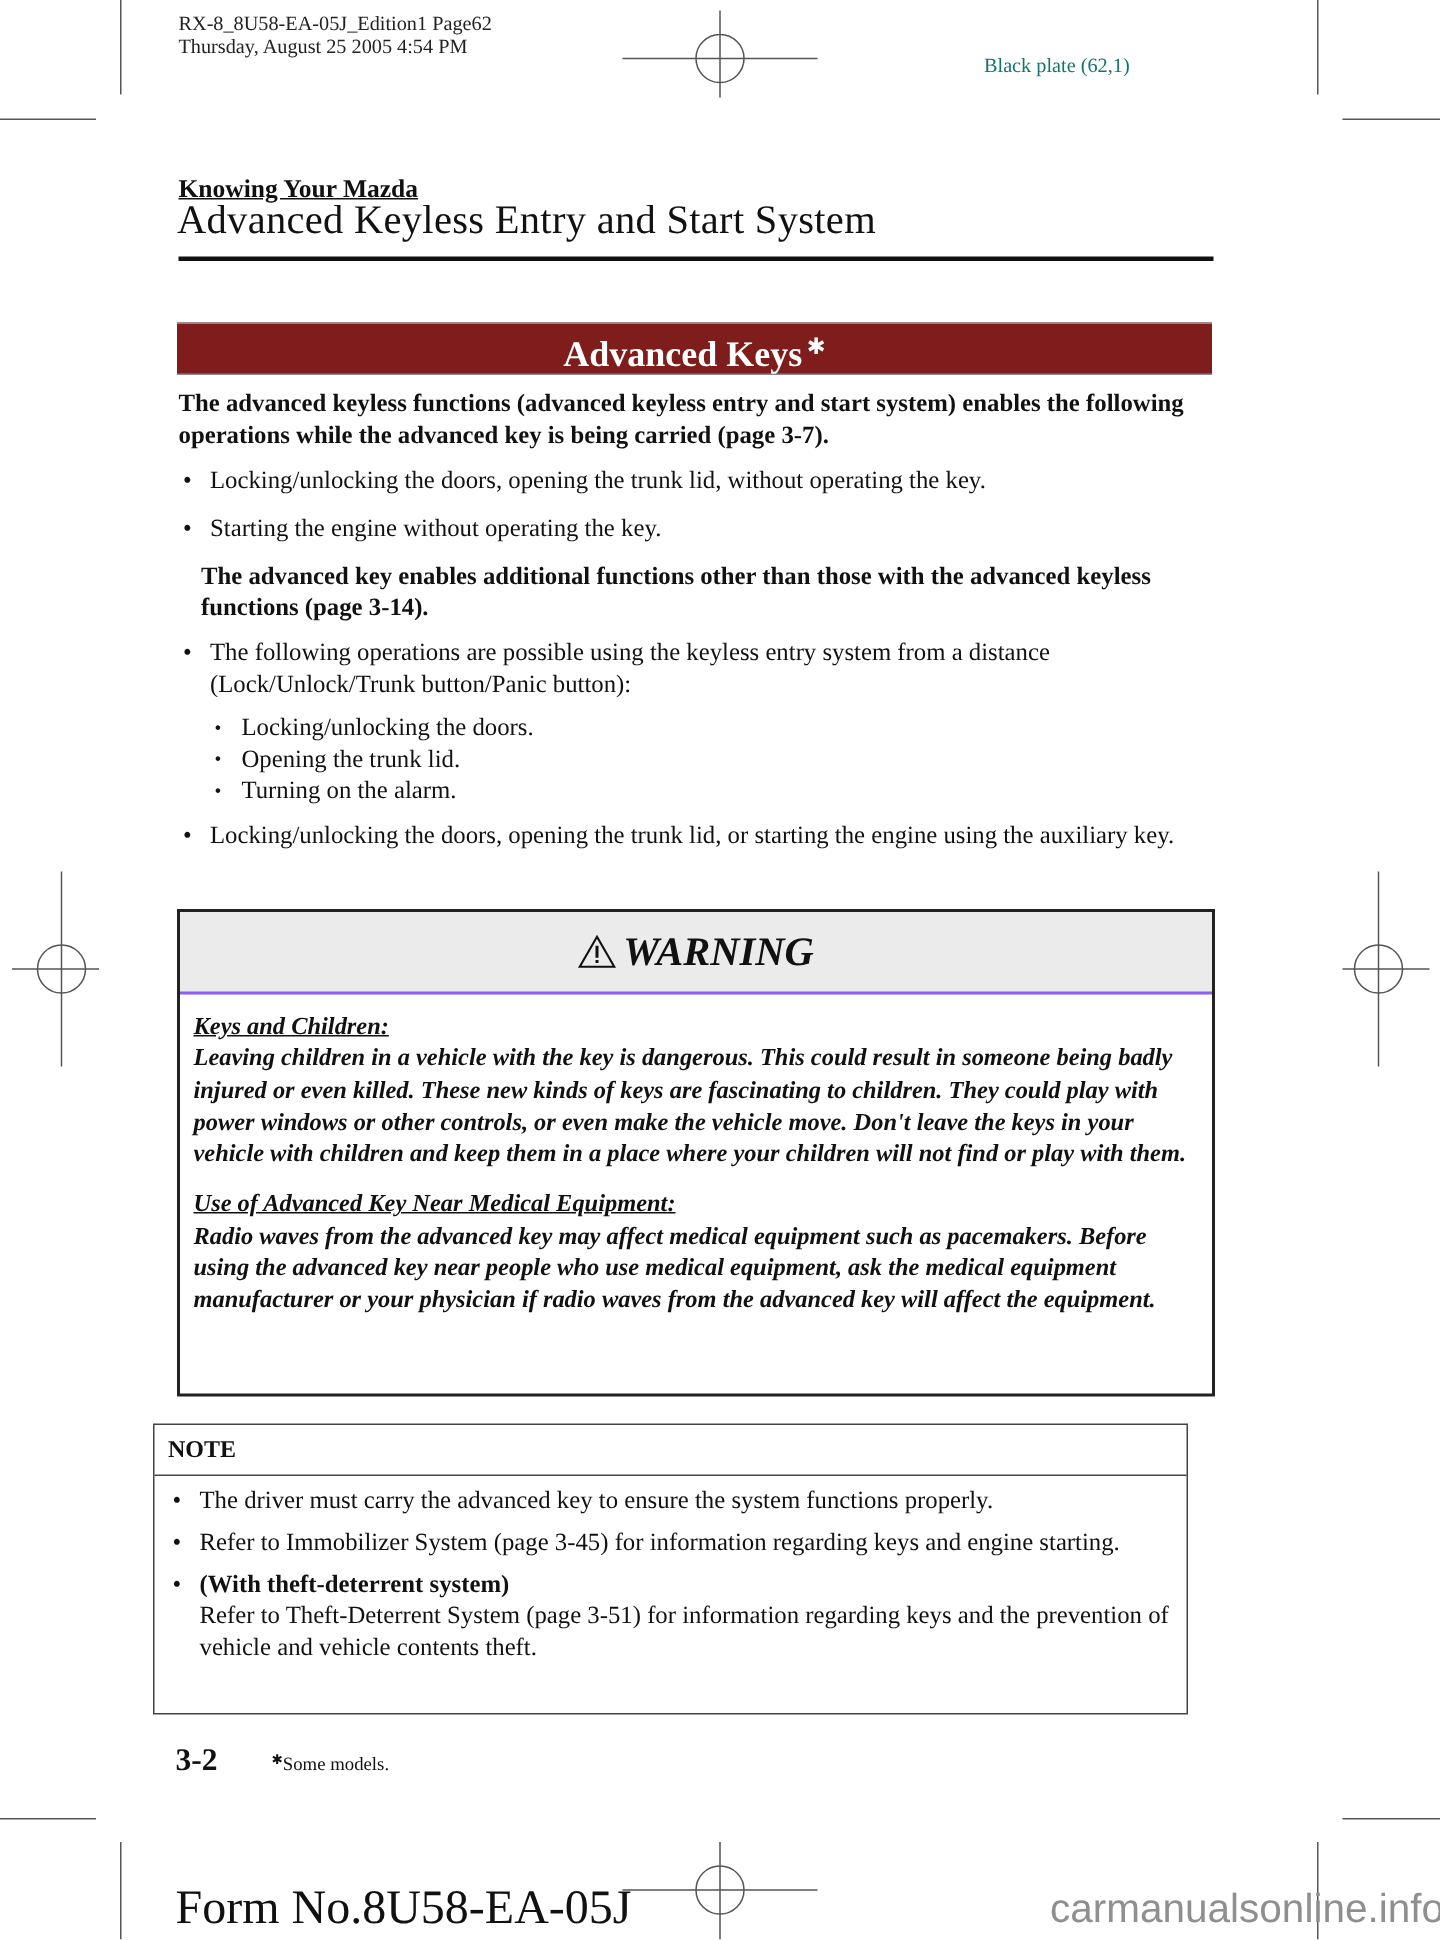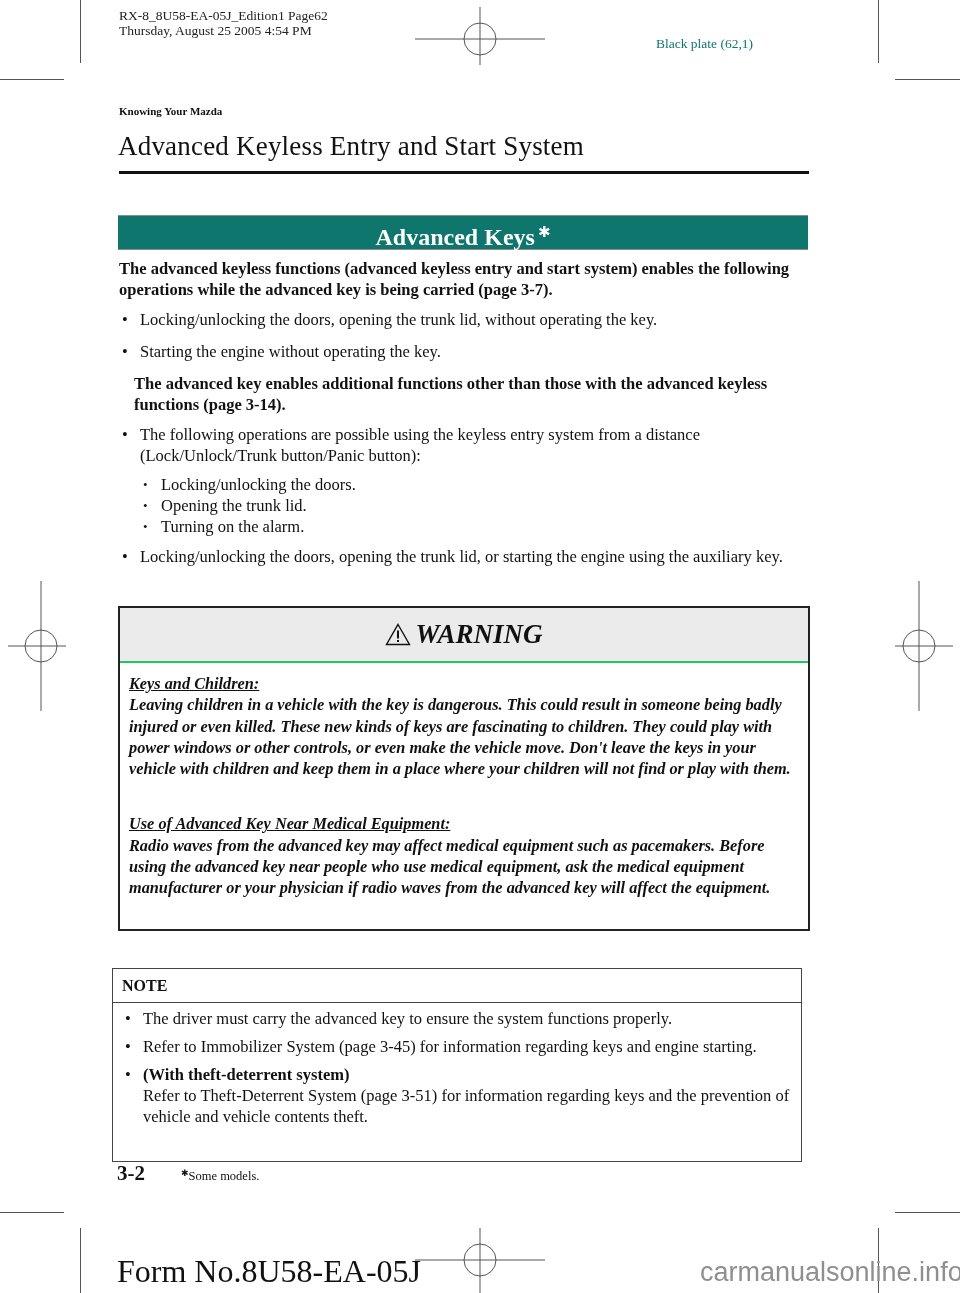--- a/index.html
+++ b/index.html
@@ -5,45 +5,45 @@
     html, body { margin: 0; padding: 0; background: #ffffff; }
     body { width: 960px; height: 1293px; position: relative; overflow: hidden;
            font-family: "Liberation Serif", "DejaVu Serif", serif; color: #111; }
     .abs { position: absolute; }
     .line { position: absolute; background: #555; }
 
     
     .print-meta { left: 119px; top: 8px; font-size: 13.5px; line-height: 15px; color: #222; }
     .plate { left: 656px; top: 36px; font-size: 13.5px; color: #0f766e; }
 
-    .crumb { left: 119px; top: 105px; font-size: 11px; font-weight: bold; }
+    .crumb { left: 119px; top: 116px; font-size: 17px; font-weight: bold; text-decoration: underline; }
     .chapter-title { left: 118px; top: 131px; font-size: 27px; font-weight: normal; letter-spacing: 0.2px; white-space: nowrap; }
     .title-rule { left: 119px; top: 171px; width: 690px; height: 3px; background: #111; }
 
-    .section-bar { left: 118px; top: 215px; width: 690px; height: 33px; background: #0f766e;
+    .section-bar { left: 118px; top: 215px; width: 690px; height: 33px; background: #7f1d1d;
                    border-top: 1px solid #8a8a8a; border-bottom: 1px solid #8a8a8a;
                    color: #fff; text-align: center; font-size: 24px; font-weight: bold; line-height: 33px; }
     .section-bar .star { font-size: 15px; vertical-align: 8px; margin-left: 3px; font-weight: normal; }
 
     .content { left: 119px; width: 690px; font-size: 16.5px; line-height: 21px; }
     .para { margin: 0; font-weight: bold; }
     .bullet { position: relative; padding-left: 21px; }
     .bullet .dot { position: absolute; left: 3px; top: 0; }
     .sub-bullet { position: relative; padding-left: 42px; }
     .sub-bullet .dot { position: absolute; left: 24px; top: 0; font-size: 13px; }
 
     .warning-box { left: 118px; top: 606px; width: 688px; height: 321px; border: 2px solid #222; }
-    .warning-head { height: 53px; background: #ebebeb; border-bottom: 2px solid #22c55e;
+    .warning-head { height: 53px; background: #ebebeb; border-bottom: 2px solid #8b5cf6;
                     text-align: center; font-size: 27px; font-weight: bold; font-style: italic; line-height: 53px; }
     .warning-head svg { vertical-align: -3px; margin-right: 4px; }
     .warning-body { padding: 10px 9px 0 9px; font-size: 16.3px; line-height: 21.3px; font-weight: bold; font-style: italic; }
     .warning-body .sub { text-decoration: underline; display: block; }
     .warning-body p { margin: 0; }
 
-    .note-box { left: 112px; top: 949px; width: 688px; height: 192px; border: 1.5px solid #444; margin-top: 19px; }
+    .note-box { left: 102px; top: 949px; width: 688px; height: 192px; border: 1.5px solid #444; }
     .note-head { height: 33px; border-bottom: 1.5px solid #444; font-size: 16px; font-weight: bold; line-height: 33px; padding-left: 9px; }
     .note-body { padding: 5px 9px 0 9px; font-size: 16.5px; line-height: 21px; }
     .note-body .bullet { margin-bottom: 7px; }
     .note-body b { font-weight: bold; }
 
     .page-no { left: 117px; top: 1161px; font-size: 21px; font-weight: bold; }
     .footnote { left: 181px; top: 1168px; font-size: 12.5px; }
     .footnote .star { font-size: 9px; vertical-align: 4px; }
 
     .form-no { left: 117px; top: 1253px; font-size: 32px; color: #111; white-space: nowrap; }
@@ -154,21 +154,21 @@
       <polygon points="13,1.5 24.5,21.5 1.5,21.5" fill="none" stroke="#111" stroke-width="1.4"></polygon>
       <rect x="12" y="7.5" width="2" height="8" fill="#111"></rect>
       <rect x="12" y="17" width="2" height="2" fill="#111"></rect>
     </svg><span>WARNING</span>
   </div>
   <div class="warning-body">
     <p>
       <span class="sub">Keys and Children:</span>
       <span>Leaving children in a vehicle with the key is dangerous. This could result in someone being badly injured or even killed. These new kinds of keys are fascinating to children. They could play with power windows or other controls, or even make the vehicle move. Don't leave the keys in your vehicle with children and keep them in a place where your children will not find or play with them.</span>
     </p>
-    <p style="margin-top:34px;">
+    <p style="margin-top:12px;">
       <span class="sub">Use of Advanced Key Near Medical Equipment:</span>
       <span>Radio waves from the advanced key may affect medical equipment such as pacemakers. Before using the advanced key near people who use medical equipment, ask the medical equipment manufacturer or your physician if radio waves from the advanced key will affect the equipment.</span>
     </p>
   </div>
 </div>
 
 <div class="abs note-box">
   <div class="note-head">NOTE</div>
   <div class="note-body">
     <div class="bullet">

